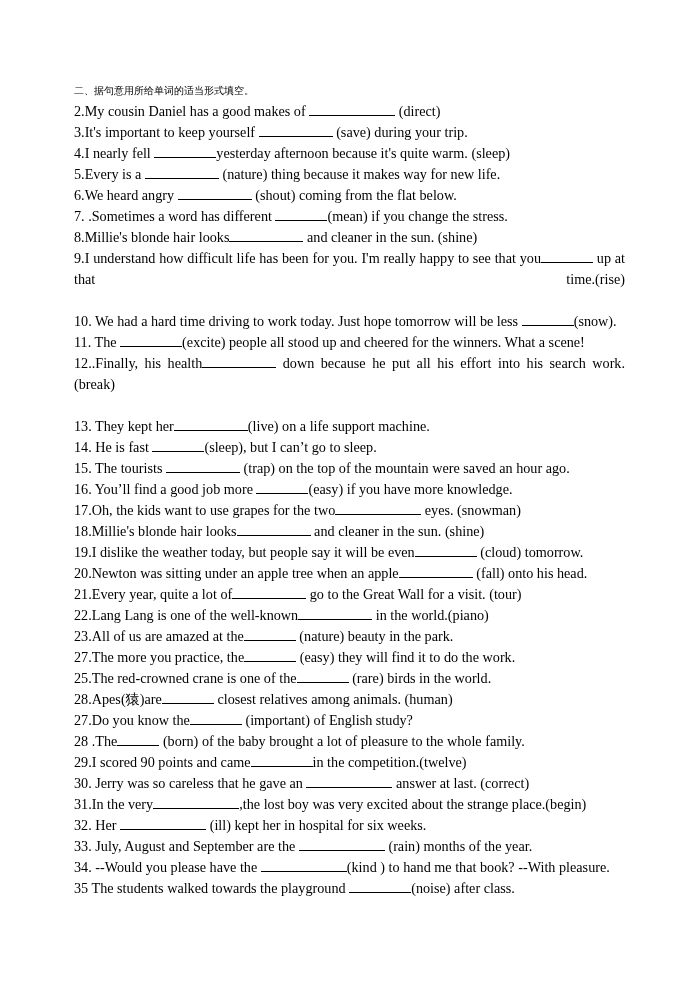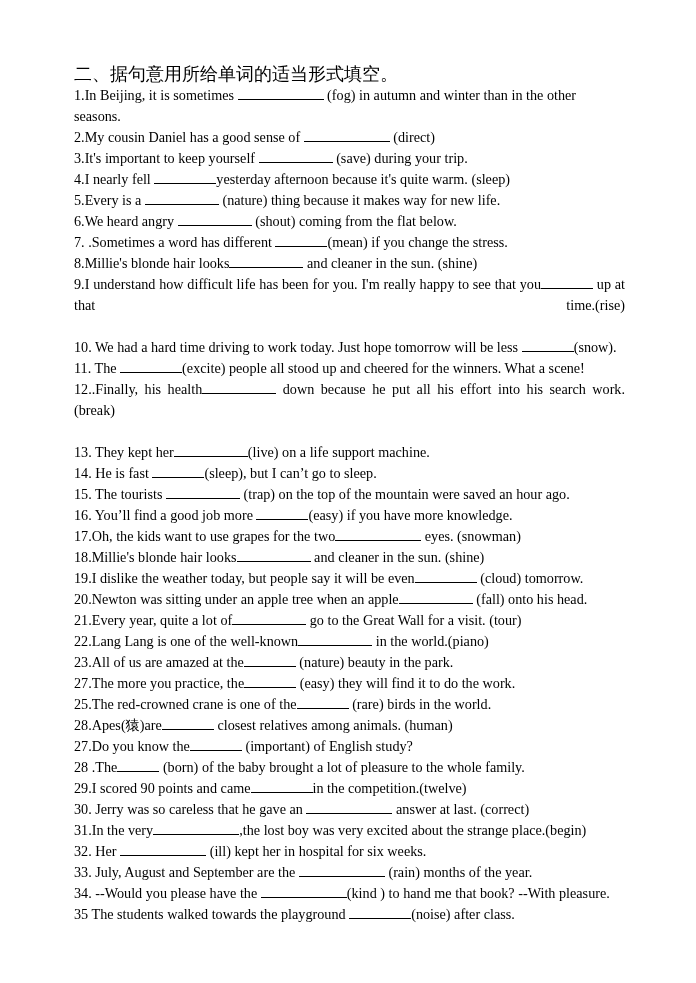--- a/index.html
+++ b/index.html
@@ -15,24 +15,24 @@
     color: #000000;
     overflow: hidden;
   }
   .page {
     position: absolute;
     left: 74px;
     top: 64px;
     width: 551px;
   }
   .heading {
-    font-size: 18px;
+    font-size: 10px;
     line-height: 21px;
     font-weight: normal;
-    margin: 0 0 0 0;
+    margin: 16px 0 0 0;
     white-space: pre;
   }
   .item {
     font-size: 14.2px;
     line-height: 21px;
     margin: 0;
     text-align: left;
     white-space: normal;
   }
   
@@ -58,22 +58,21 @@
   .b-l  { width: 74px; }
   .b-xl { width: 86px; }
   .sp { white-space: pre; }
 </style>
 </head>
 <body>
 
 <div class="page">
   <p class="heading">二、据句意用所给单词的适当形式填空。</p>
   <div id="items">
-      <p class="item"><span class="sp">1.</span><span>In Beijing, it is sometimes </span><span class="blank b-xl"></span><span> (fog) in autumn and winter than in the other seasons.</span></p>
-      <p class="item"><span class="sp">2.</span><span>My cousin Daniel has a good sense of </span><span class="blank b-xl"></span><span> (direct)</span></p>
+      <p class="item"><span class="sp">2.</span><span>My cousin Daniel has a good makes of </span><span class="blank b-xl"></span><span> (direct)</span></p>
       <p class="item"><span class="sp">3.</span><span>It's important to keep yourself </span><span class="blank b-l"></span><span> (save) during your trip.</span></p>
       <p class="item"><span class="sp">4.</span><span>I nearly fell </span><span class="blank b-m"></span><span>yesterday afternoon because it's quite warm. (sleep)</span></p>
       <p class="item"><span class="sp">5.</span><span>Every is a </span><span class="blank b-l"></span><span> (nature) thing because it makes way for new life.</span></p>
       <p class="item"><span class="sp">6.</span><span>We heard angry </span><span class="blank b-l"></span><span> (shout) coming from the flat below.</span></p>
       <p class="item"><span class="sp">7. .</span><span>Sometimes a word has different </span><span class="blank b-s"></span><span>(mean) if you change the stress.</span></p>
       <p class="item"><span class="sp">8.</span><span>Millie's blonde hair looks</span><span class="blank b-l"></span><span> and cleaner in the sun. (shine)</span></p>
       <p class="item justified"><span class="sp">9.</span><span>I understand how difficult life has been for you. I'm really happy to see that you</span><span class="blank b-s"></span><span> up at that time.(rise)</span></p>
       <p class="item"><span class="sp">10. </span><span>We had a hard time driving to work today. Just hope tomorrow will be less </span><span class="blank b-s"></span><span>(snow).</span></p>
       <p class="item"><span class="sp">11. </span><span>The </span><span class="blank b-m"></span><span>(excite) people all stood up and cheered for the winners. What a scene!</span></p>
       <p class="item justified"><span class="sp">12..</span><span>Finally, his health</span><span class="blank b-l"></span><span> down because he put all his effort into his search work. (break)</span></p>

